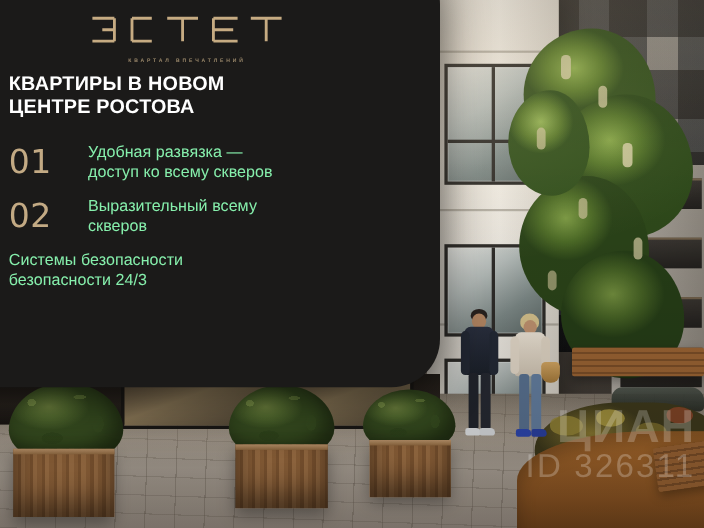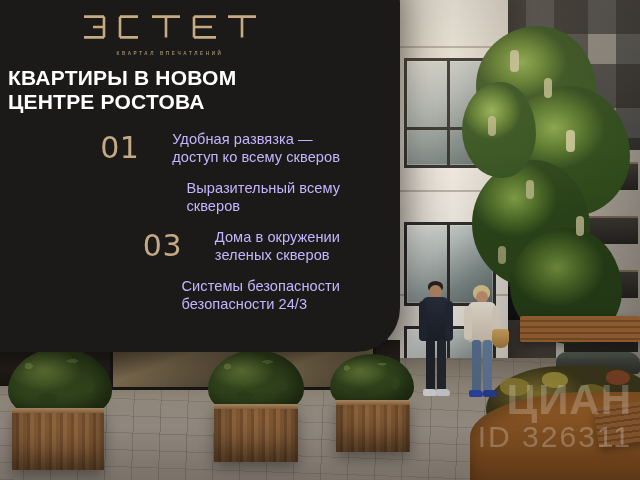--- a/index.html
+++ b/index.html
@@ -277,65 +277,64 @@
     white-space: nowrap;
   }
 
   
   .headline {
     position: absolute;
     left: 8px;
     top: 66px;
     width: 330px;
     color: #ffffff;
-    font-size: 21px;
+    font-size: 18px;
     line-height: 1.16;
     font-weight: 700;
     letter-spacing: .2px;
   }
   .headline .l2 { display:block; }
 
   
   .features {
     position: absolute;
     left: 8px;
     top: 128px;
     width: 332px;
   }
   .feature {
     display: flex;
     align-items: center;
     margin-bottom: 9px;
     min-height: 40px;
-    justify-content: flex-end;
   }
   .feature:last-child { margin-bottom: 0; }
   .f-num {
     width: 72px;
     flex: 0 0 72px;
     color: #c3aa84;
     font-size: 30px;
     line-height: 1;
     font-weight: 400;
     letter-spacing: .5px;
     font-family: "DejaVu Sans", sans-serif;
   }
   .f-text {
-    color: #c4b5fd;
+    color: #86efac;
     font-size: 14.6px;
     line-height: 1.24;
     font-weight: 400;
     letter-spacing: .05px;
   }
 
   
   .wm {
     position: absolute;
     right: 8px;
-    bottom: 28px;
+    bottom: 40px;
     text-align: right;
     color: rgba(255,255,255,.26);
     pointer-events: none;
     user-select: none;
   }
   .wm-brand {
     font-size: 42px;
     font-weight: 700;
     letter-spacing: 1px;
     line-height: .95;
@@ -502,33 +501,27 @@
 
         <div class="feature">
           <div class="f-num">01</div>
           <div class="f-text">
             <span>Удобная развязка —</span><br>
             <span>доступ ко всему скверов</span>
           </div>
         </div>
 
         <div class="feature">
+          <div class="f-num">02</div>
           <div class="f-text">
             <span>Выразительный всему</span><br>
             <span>скверов</span>
           </div>
         </div>
 
-        <div class="feature">
-          <div class="f-num">03</div>
-          <div class="f-text">
-            <span>Дома в окружении</span><br>
-            <span>зеленых скверов</span>
-          </div>
-        </div>
 
         <div class="feature">
           <div class="f-text">
             <span>Системы безопасности</span><br>
             <span>безопасности 24/3</span>
           </div>
         </div>
 
       </div>
     </div>

